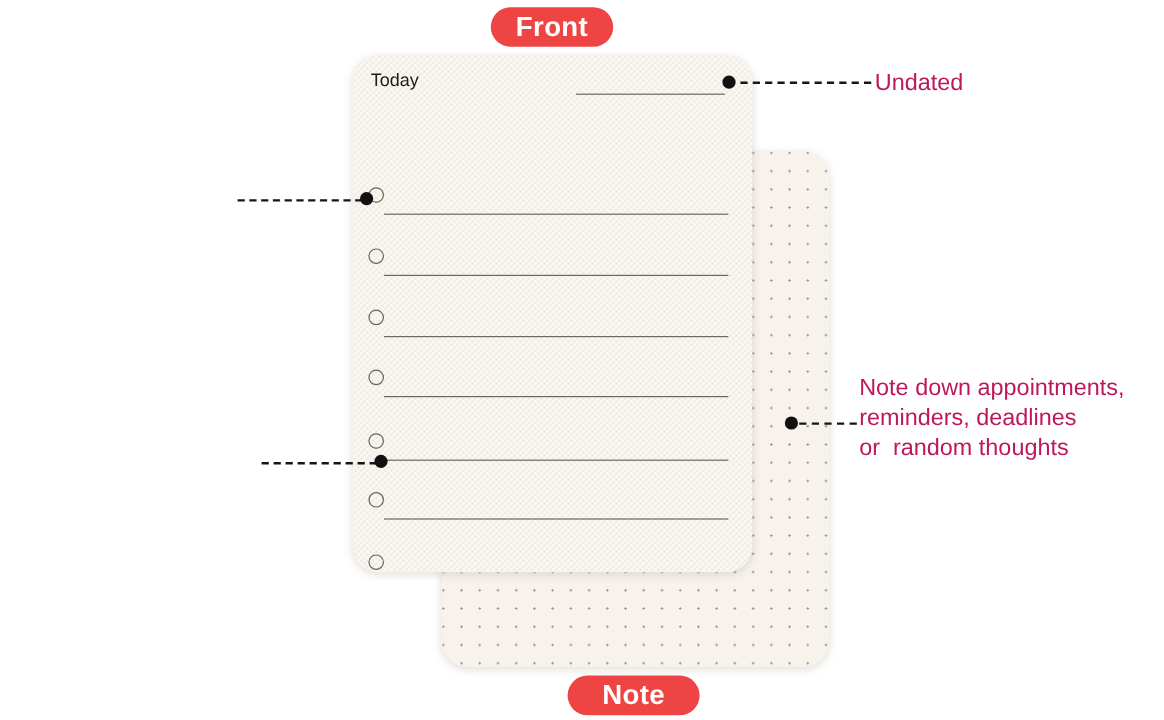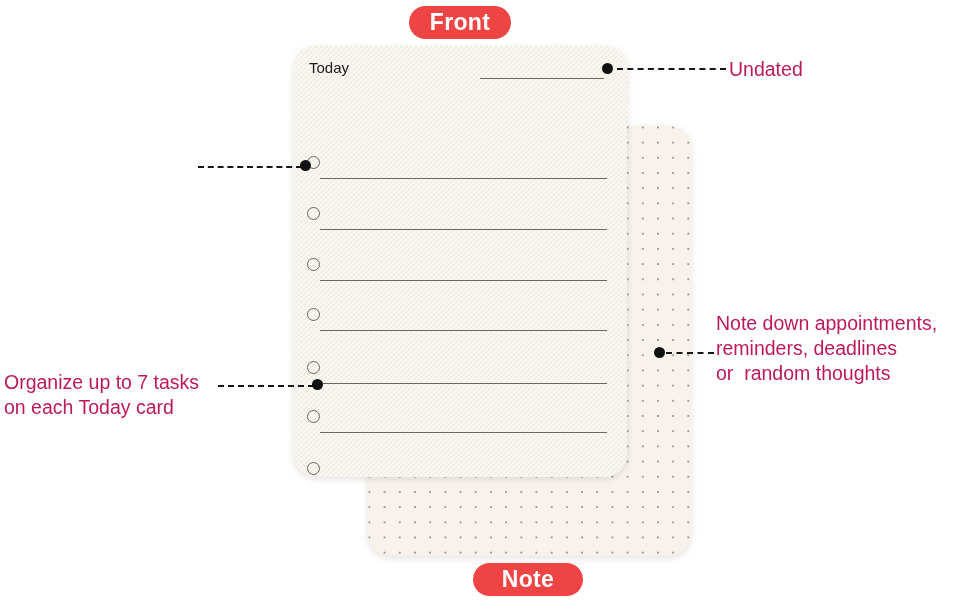--- a/index.html
+++ b/index.html
@@ -213,22 +213,20 @@
   <div class="leader" id="leader-complete"></div>
   <div class="dot" id="dot-complete"></div>
 
   <div class="leader" id="leader-organize"></div>
   <div class="dot" id="dot-organize"></div>
 
   <div class="leader" id="leader-note"></div>
   <div class="dot" id="dot-note"></div>
 
 
-  <div class="anno" id="anno-organize">Organize up to 7 tasks
-on each Today card</div>
 
   <div class="anno" id="anno-undated">Undated</div>
 
   <div class="anno" id="anno-note">Note down appointments,
 reminders, deadlines
 or  random thoughts</div>
 
   <div class="badge" id="badge-back">Note</div>
 
 </div>

